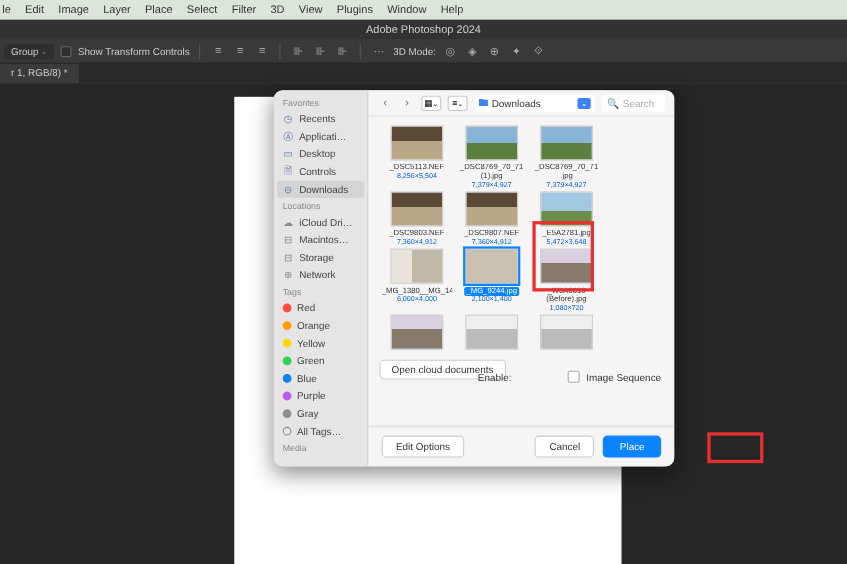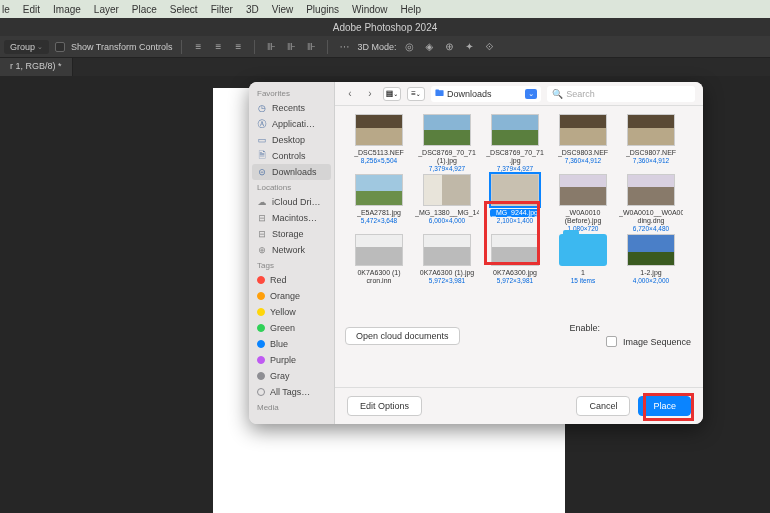--- a/index.html
+++ b/index.html
@@ -23,21 +23,21 @@
 
 
 .tabbar { height: 18px; background: #2a2a2a; display: flex; }
 .tab { background: #3a3a3a; font-size: 9px; color: #ccc; padding: 3px 10px; border-right: 1px solid #222; }
 
 
 .canvas-area { position: absolute; top: 76px; left: 0; right: 0; bottom: 0; background: #262626; }
 .canvas { position: absolute; left: 213px; top: 12px; width: 352px; height: 425px; background: #fff; }
 
 
-.dialog { position: absolute; left: 249px; top: 82px; width: 454px; height: 342px; background: #eceaea; border-radius: 8px; box-shadow: 0 6px 20px rgba(0,0,0,0.45); display: flex; overflow: hidden; }
+.dialog { position: absolute; left: 249px; top: 82px; width: 364px; height: 342px; background: #eceaea; border-radius: 8px; box-shadow: 0 6px 20px rgba(0,0,0,0.45); display: flex; overflow: hidden; }
 
 
 .sidebar { width: 86px; background: #e6e4e4; border-right: 1px solid #d0d0d0; overflow: hidden; font-size: 9px; color: #444; padding-top: 4px; }
 .sb-section { font-size: 8px; color: #888; padding: 3px 8px 2px; }
 .sb-item { display: flex; align-items: center; gap: 5px; padding: 3px 8px; cursor: default; }
 .sb-item.sel { background: #d5d4d4; border-radius: 3px; margin: 0 3px; padding-left: 5px; }
 .sb-icon { width: 10px; height: 10px; display: flex; align-items: center; justify-content: center; font-size: 9px; color: #5a7aa8; }
 .sb-icon.gray { color: #888; }
 .tag-dot { width: 8px; height: 8px; border-radius: 50%; border: 1px solid currentColor; }
 .tag-dot.fill { background: currentColor; }
@@ -311,21 +311,21 @@
         </div>
         <div class="file">
           <div class="thumb sky"></div>
           <div class="fname">1-2.jpg</div>
           <div class="fmeta">4,000×2,000</div>
         </div>
       </div>
 
     <div class="opencloud" style="position:relative;">
       <span class="opencloud-btn">Open cloud documents</span>
-      <div style="position:absolute; right:12px; top:2px; display:flex; flex-direction:column; gap:3px;">
+      <div style="position:absolute; right:12px; top:16px; display:flex; flex-direction:row; gap:3px;">
         <div class="options-row" style="padding:0">
           <span class="lbl">Enable:</span>
         </div>
         <div class="options-row" style="padding:0 0 0 48px">
           <span class="chk"></span>
           <span>Image Sequence</span>
         </div>
       </div>
     </div>
 

